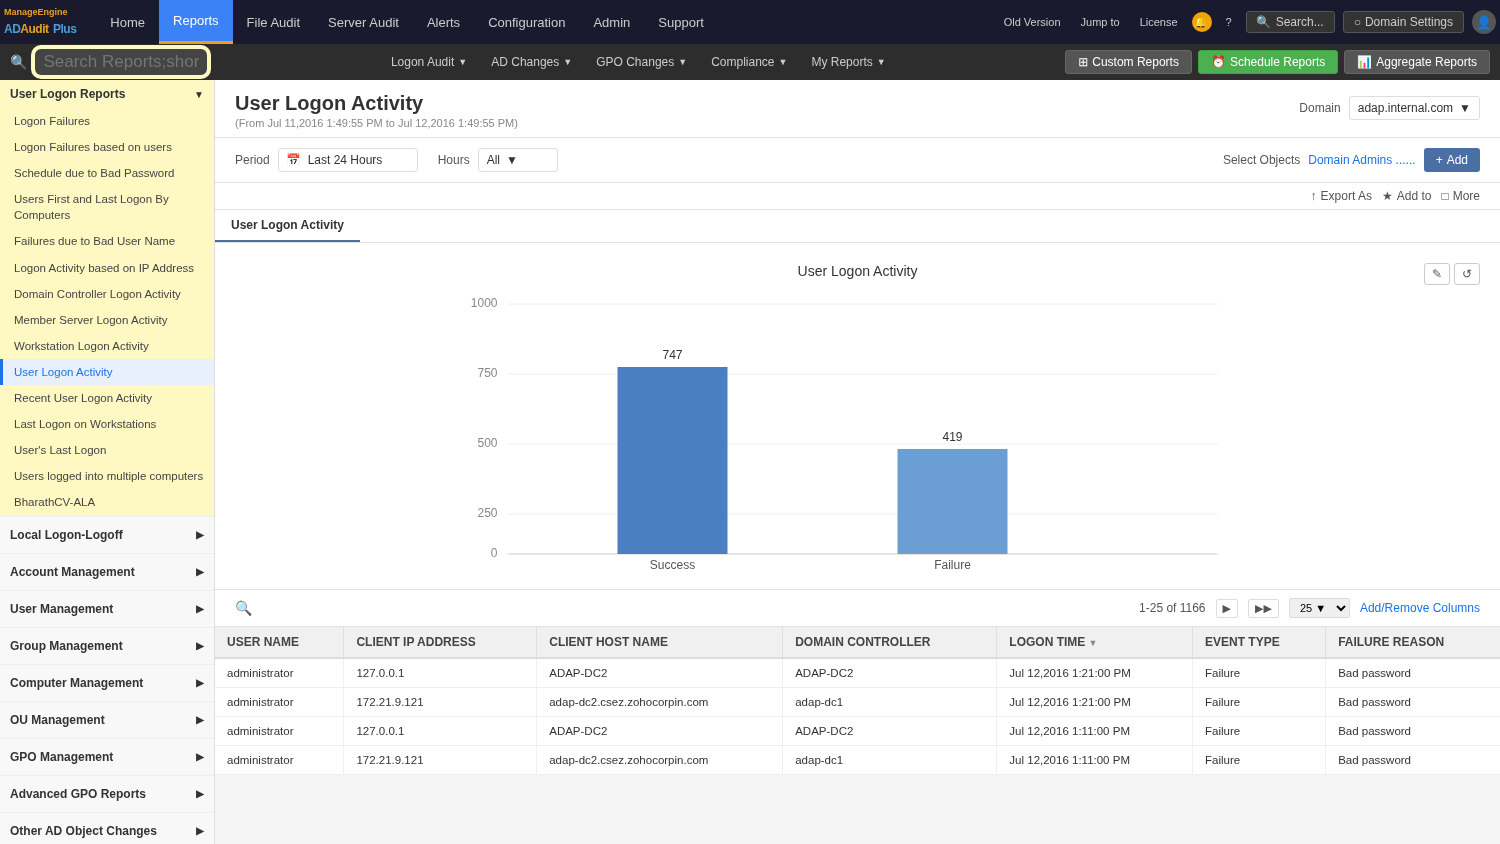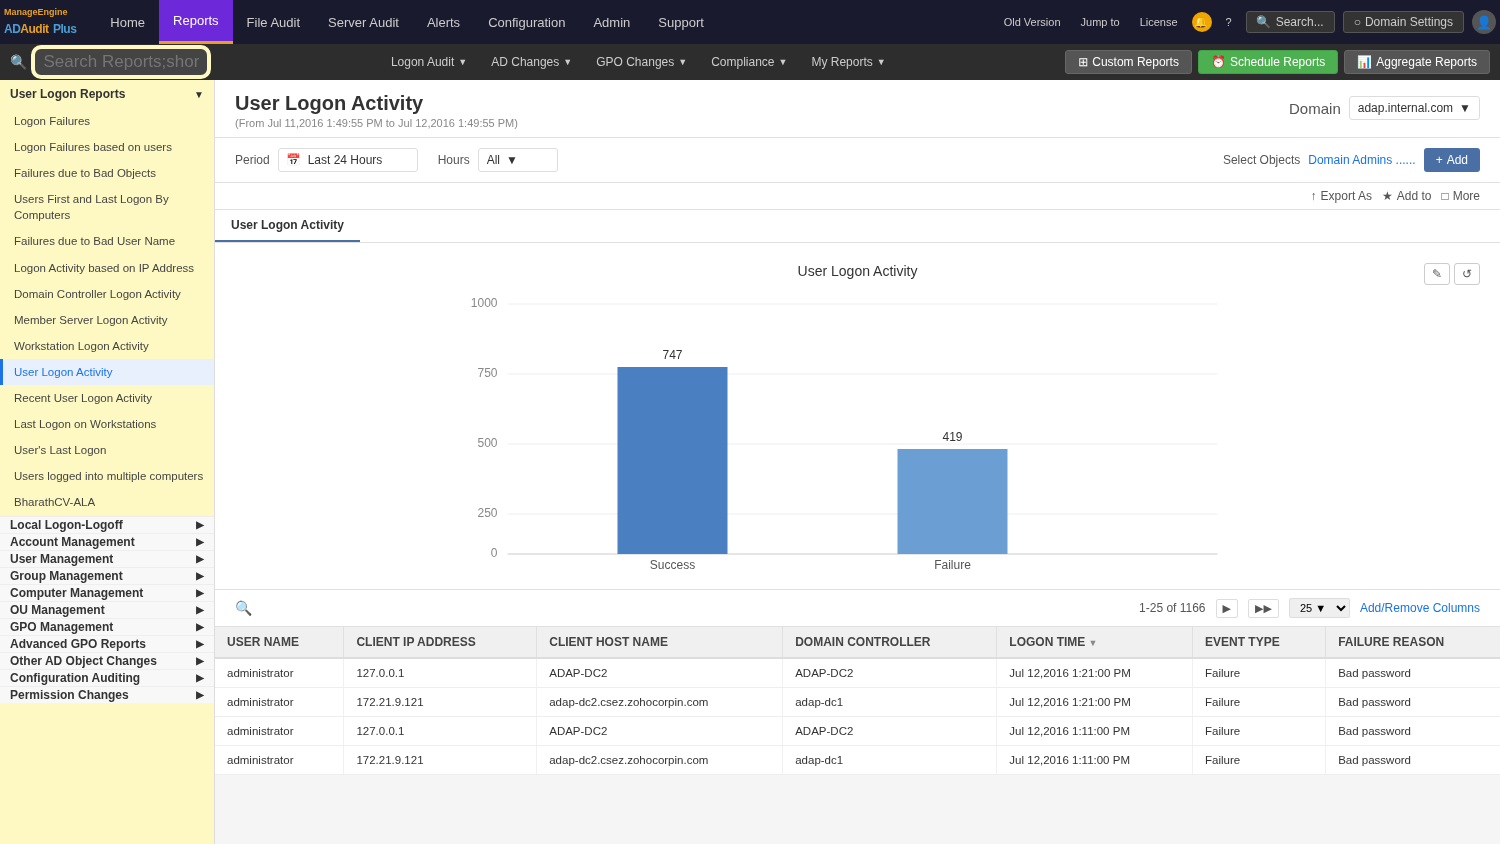--- a/index.html
+++ b/index.html
@@ -6,21 +6,21 @@
     body { background: #f0f0f0; overflow: hidden; width: 1500px; height: 844px; }
 
     
     .top-nav { background: #1a1a2e; display: flex; align-items: center; height: 44px; padding: 0 4px; }
     .brand { display: flex; flex-direction: column; margin-right: 20px; }
     .brand-top { color: #e8a020; font-size: 9px; font-weight: bold; }
     .brand-bottom { color: #ffffff; font-size: 18px; font-weight: bold; letter-spacing: -0.5px; }
     .brand-bottom span { color: #e8a020; }
     .top-nav-links { display: flex; align-items: center; flex: 1; }
     .top-nav-link { color: #ccc; padding: 0 14px; height: 44px; display: flex; align-items: center; cursor: pointer; font-size: 13px; text-decoration: none; }
-    .top-nav-link.active { background: #6d28d9; color: #fff; border-bottom: 3px solid #e8a020; }
+    .top-nav-link.active { background: #3b82f6; color: #fff; border-bottom: 3px solid #e8a020; }
     .top-nav-right { display: flex; align-items: center; gap: 8px; margin-left: auto; }
     .top-nav-right-link { color: #ccc; font-size: 11px; cursor: pointer; padding: 2px 6px; }
     .search-btn { background: #333; border: 1px solid #555; color: #ccc; padding: 3px 10px; border-radius: 3px; cursor: pointer; font-size: 11px; display: flex; align-items: center; gap: 4px; }
     .domain-btn { background: #333; border: 1px solid #555; color: #ccc; padding: 3px 10px; border-radius: 3px; cursor: pointer; font-size: 11px; display: flex; align-items: center; gap: 4px; }
     .notification-bell { background: #f0a500; color: #fff; border-radius: 50%; width: 20px; height: 20px; display: flex; align-items: center; justify-content: center; font-size: 11px; }
     .user-icon { background: #555; color: #ccc; border-radius: 50%; width: 24px; height: 24px; display: flex; align-items: center; justify-content: center; font-size: 13px; }
 
     
     .second-nav { background: #2d2d2d; display: flex; align-items: center; height: 36px; padding: 0 10px; justify-content: space-between; }
     .second-nav-left { display: flex; align-items: center; gap: 4px; }
@@ -34,29 +34,29 @@
     .chevron { font-size: 9px; }
 
     
     .main-layout { display: flex; height: calc(844px - 80px); }
 
     
     .sidebar { width: 215px; background: #fef9c3; border-right: 1px solid #ddd; overflow-y: auto; flex-shrink: 0; }
     .sidebar-section-header { display: flex; align-items: center; justify-content: space-between; padding: 7px 10px; font-weight: bold; font-size: 12px; color: #333; cursor: pointer; }
     .sidebar-item { padding: 5px 10px 5px 14px; color: #444; cursor: pointer; font-size: 11.5px; line-height: 1.4; }
     .sidebar-item.active { background: #e8f0fe; color: #1a73e8; border-left: 3px solid #1a73e8; padding-left: 11px; }
-    .sidebar-category { display: flex; align-items: center; justify-content: space-between; padding: 1px 10px; font-weight: bold; font-size: 12px; color: #333; background: #f8f8f8; border-top: 1px solid #eee; cursor: pointer; }
+    .sidebar-category { display: flex; align-items: center; justify-content: space-between; padding: 11px 10px; font-weight: bold; font-size: 12px; color: #333; background: #f8f8f8; border-top: 1px solid #eee; cursor: pointer; }
 
     
     .content { flex: 1; overflow-y: auto; background: #f5f5f5; }
     .content-header { background: #fff; padding: 12px 20px 8px; border-bottom: 1px solid #e0e0e0; display: flex; align-items: flex-start; justify-content: space-between; }
     .content-title { font-size: 20px; font-weight: bold; color: #333; }
     .content-subtitle { font-size: 11px; color: #888; margin-top: 2px; }
     .domain-selector { display: flex; align-items: center; gap: 8px; margin-top: 4px; }
-    .domain-label { color: #555; font-size: 15px; }
+    .domain-label { color: #555; font-size: 12px; }
     .domain-select { border: 1px solid #ddd; padding: 4px 8px; border-radius: 3px; background: #fff; font-size: 12px; color: #333; cursor: pointer; display: flex; align-items: center; gap: 6px; }
 
     
     .filters-bar { background: #fff; padding: 10px 20px; border-bottom: 1px solid #e0e0e0; display: flex; align-items: center; gap: 20px; }
     .filter-group { display: flex; align-items: center; gap: 8px; }
     .filter-label { color: #555; font-size: 12px; }
     .filter-input { border: 1px solid #ddd; padding: 4px 8px; border-radius: 3px; background: #fff; font-size: 12px; color: #333; display: flex; align-items: center; gap: 6px; cursor: pointer; min-width: 140px; }
     .filter-select { border: 1px solid #ddd; padding: 4px 8px; border-radius: 3px; background: #fff; font-size: 12px; color: #333; display: flex; align-items: center; gap: 6px; cursor: pointer; min-width: 80px; }
     .select-objects-group { display: flex; align-items: center; gap: 8px; margin-left: auto; }
     .objects-label { color: #555; font-size: 12px; }
@@ -182,21 +182,21 @@
 
 <div class="main-layout">
 
   <div class="sidebar">
     <div class="sidebar-section-header">
       <span>User Logon Reports</span>
       <span style="font-size:10px;">▼</span>
     </div>
     <div class="sidebar-item">Logon Failures</div>
     <div class="sidebar-item">Logon Failures based on users</div>
-    <div class="sidebar-item">Failures due to Bad Objects</div>
+    <div class="sidebar-item">Schedule due to Bad Password</div>
     <div class="sidebar-item">Users First and Last Logon By Computers</div>
     <div class="sidebar-item">Failures due to Bad User Name</div>
     <div class="sidebar-item">Logon Activity based on IP Address</div>
     <div class="sidebar-item">Domain Controller Logon Activity</div>
     <div class="sidebar-item">Member Server Logon Activity</div>
     <div class="sidebar-item">Workstation Logon Activity</div>
     <div class="sidebar-item active">User Logon Activity</div>
     <div class="sidebar-item">Recent User Logon Activity</div>
     <div class="sidebar-item">Last Logon on Workstations</div>
     <div class="sidebar-item">User's Last Logon</div>

